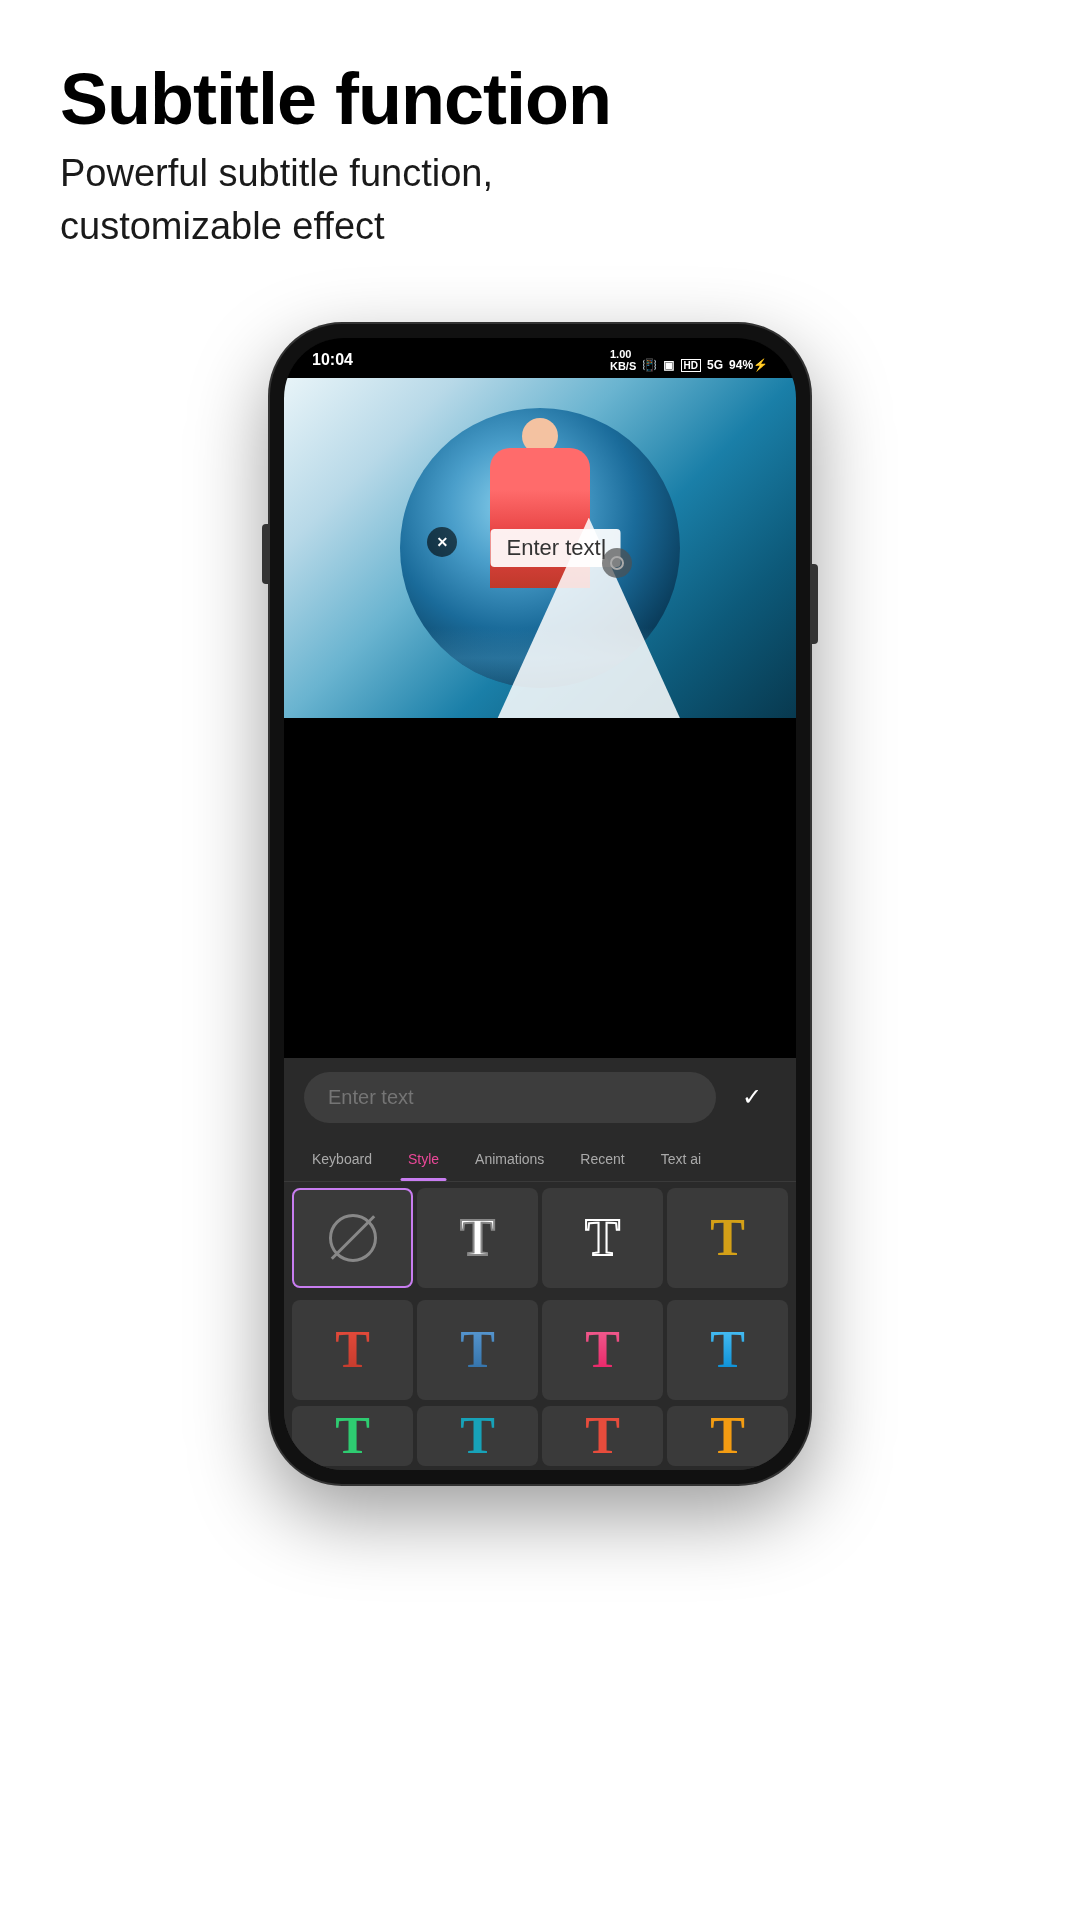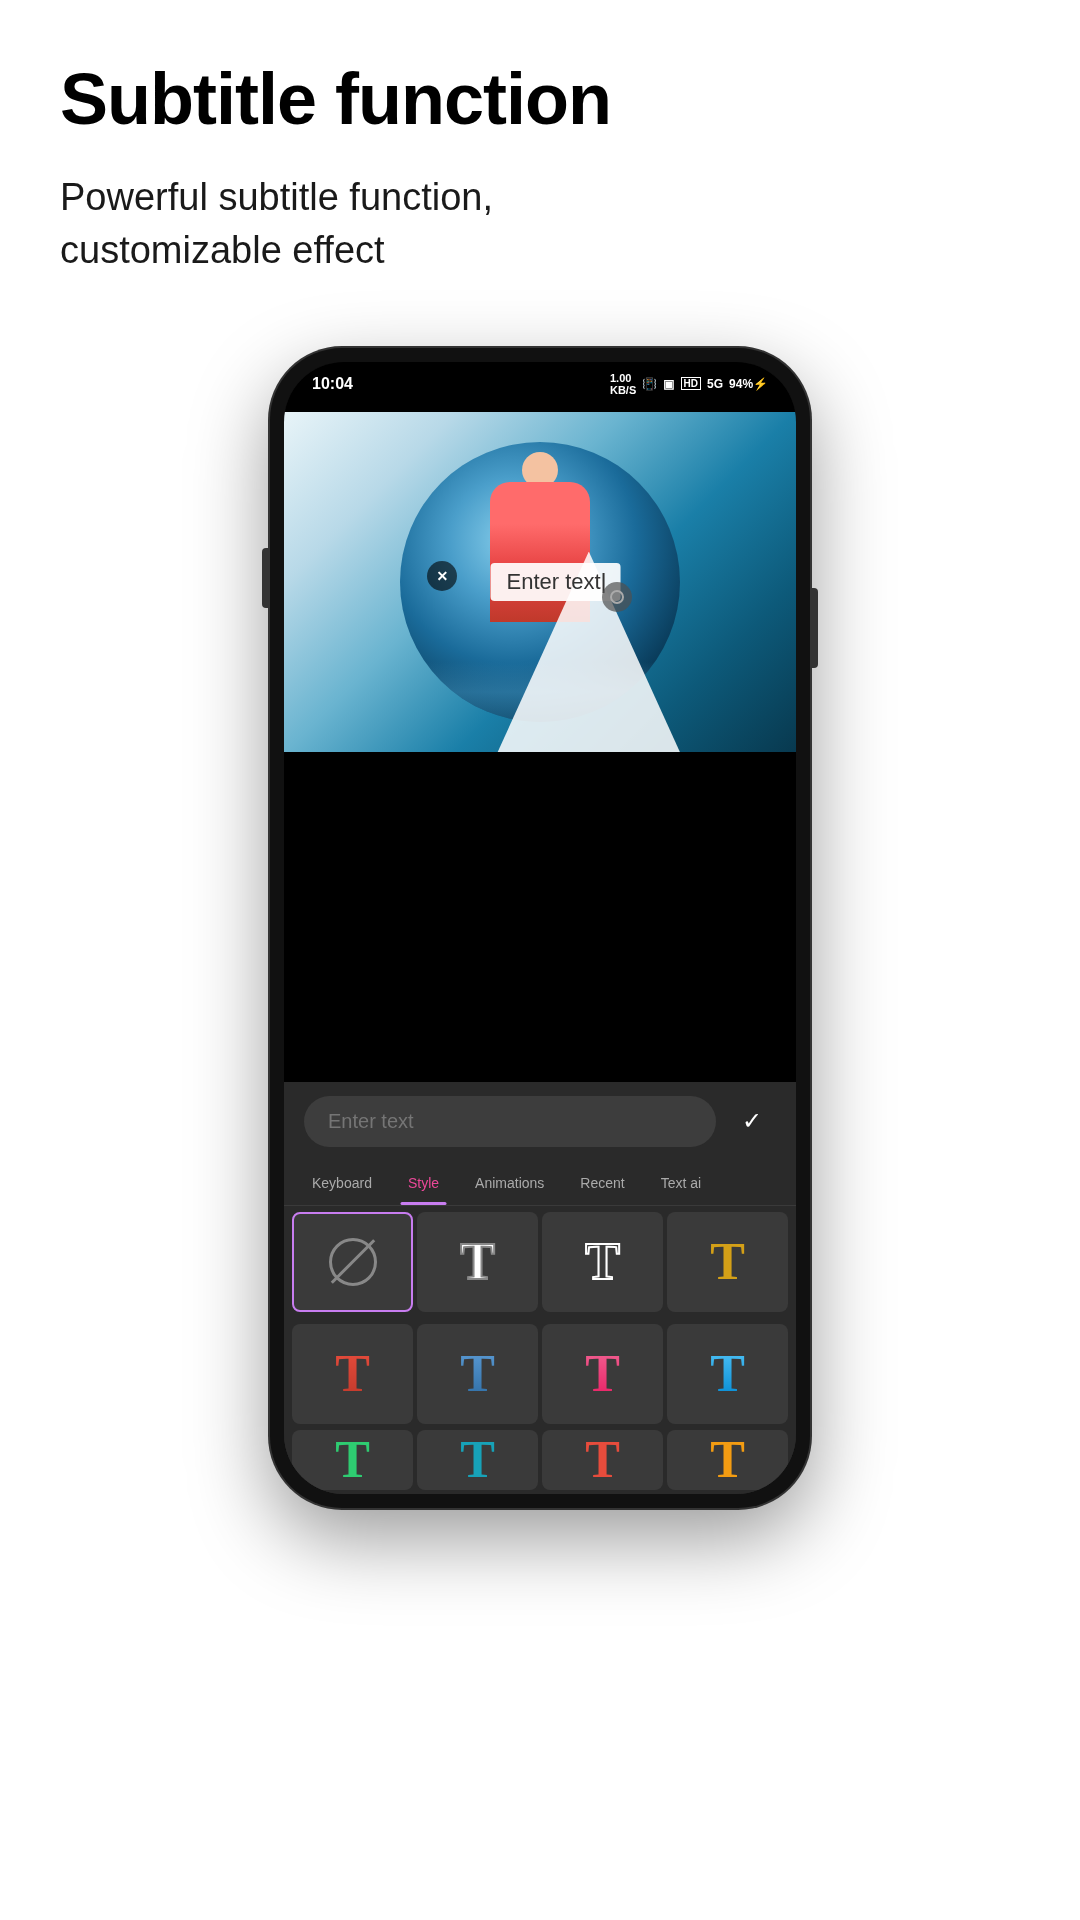--- a/index.html
+++ b/index.html
@@ -21,21 +21,21 @@
       font-weight: 900;
       color: #000;
       line-height: 1.1;
       letter-spacing: -1px;
       font-family: 'Arial Black', Arial, sans-serif;
     }
     .page-subtitle {
       font-size: 38px;
       font-weight: 400;
       color: #1a1a1a;
-      margin-top: 32px;
+      margin-top: 8px;
       line-height: 1.4;
     }
 
     
     .phone-wrapper {
       display: flex;
       justify-content: center;
       margin-top: 30px;
     }
     .phone-outer {
@@ -79,32 +79,32 @@
       flex-direction: column;
     }
 
     
     .status-bar {
       background: #000;
       color: #fff;
       display: flex;
       justify-content: space-between;
       align-items: center;
-      padding: 10px 28px 16px 28px;
+      padding: 10px 28px 6px 28px;
       font-size: 15px;
       font-weight: 600;
       flex-shrink: 0;
     }
     .status-time {
       font-size: 16px;
       font-weight: 700;
     }
     .status-icons {
       display: flex;
-      align-items: center;
+      align-items: flex-end;
       gap: 6px;
       font-size: 12px;
     }
 
     
     .video-area {
       background: #000;
       flex-shrink: 0;
       position: relative;
       height: 340px;

